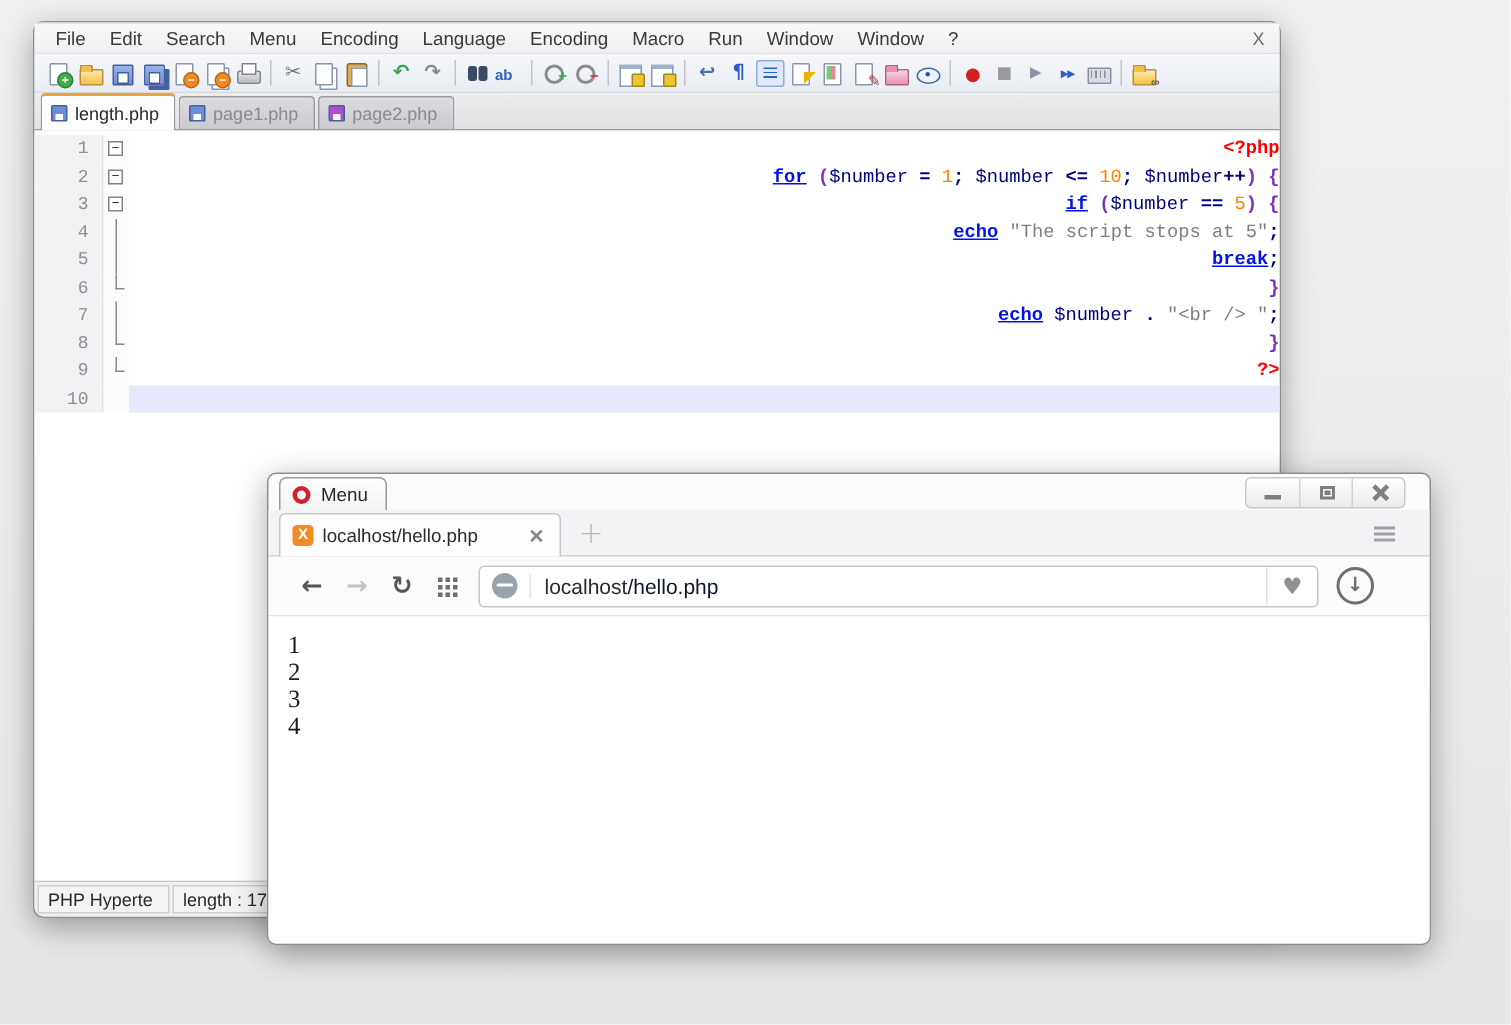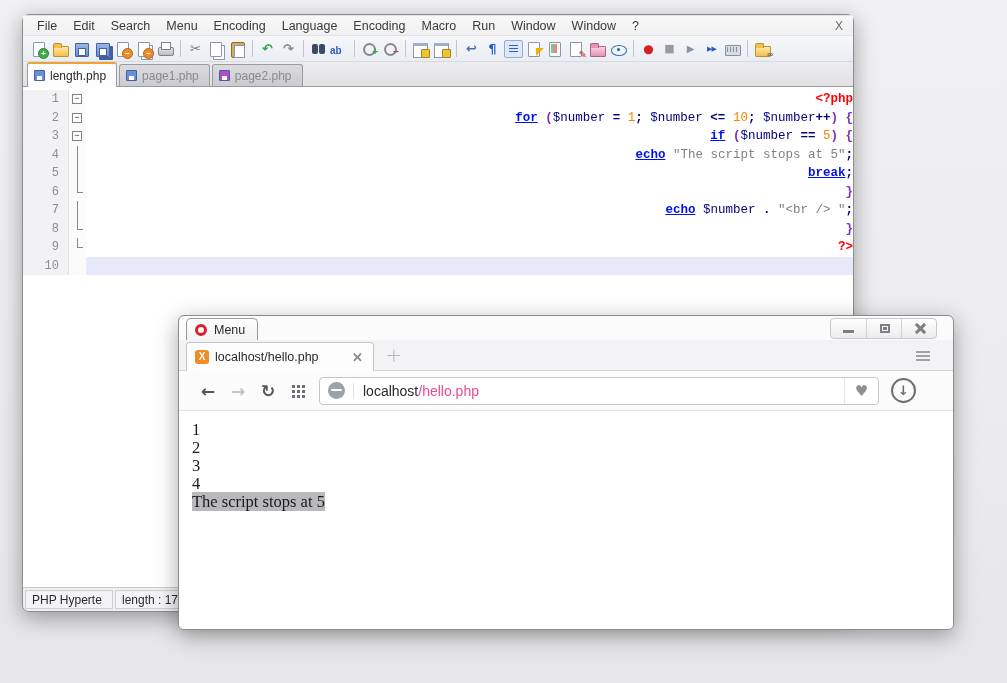--- a/index.html
+++ b/index.html
@@ -120,21 +120,21 @@
   .op-tablist::before { content:""; position:absolute; left:1px; top:0; width:14px; height:2px; background:#a0a0a6; box-shadow:0 4px #a0a0a6, 0 8px #a0a0a6; }
   .op-toolbar { height:40px; display:flex; align-items:center; padding:0 14px; border-bottom:1px solid #e2e2e6; background:#fbfbfc; }
   .nav-ic { width:30px; text-align:center; font:bold 17px/30px "DejaVu Sans",sans-serif; color:#55555a; }
   .nav-ic.dis { color:#c4c4c8; }
   .op-grid { width:30px; height:30px; position:relative; }
   .op-grid::before { content:""; position:absolute; left:9px; top:9px; width:3px; height:3px; background:#6e6e74; box-shadow:5px 0 #6e6e74,10px 0 #6e6e74,0 5px #6e6e74,5px 5px #6e6e74,10px 5px #6e6e74,0 10px #6e6e74,5px 10px #6e6e74,10px 10px #6e6e74; }
   .op-address { flex:0 0 560px; height:28px; margin-left:6px; border:1px solid #c6c6ca; border-radius:4px; background:#fff; display:flex; align-items:center; overflow:hidden; }
   .op-badge { width:17px; height:17px; border-radius:50%; background:#9aa2aa; margin:0 8px 0 8px; position:relative; }
   .op-badge::after { content:""; position:absolute; left:3px; top:7px; width:11px; height:2px; background:#fff; border-radius:1px; }
   .op-url { flex:1; font-size:14px; color:#2a2a2c; border-left:1px solid #e4e4e8; padding-left:9px; }
-  .op-url .path { color:#ec4899; }
+  .op-url .path { color:#0f172a; }
   .op-heart { width:34px; align-self:stretch; border-left:1px solid #e4e4e8; text-align:center; font:15px/27px "DejaVu Sans",sans-serif; color:#8f8f94; }
   .op-dl { width:25px; height:25px; margin-left:12px; border:2px solid #6e6e74; border-radius:50%; text-align:center; font:bold 13px/21px "DejaVu Sans",sans-serif; color:#6e6e74; }
   .op-content { flex:1; background:#fff; padding:10px 0 0 13px; font-family:"Liberation Serif",serif; font-size:16.5px; line-height:18px; color:#1a1a1c; border-radius:0 0 5px 5px; }
   .op-line { white-space:pre; }
   .op-line.sel span { background:#b9b9bb; }
 </style>
 </head>
 <body>
 
 <div class="window" id="npp">
@@ -328,15 +328,14 @@
       <span class="op-url"><span>localhost</span><span class="path">/hello.php</span></span>
       <span class="op-heart">♥</span>
     </div>
     <div class="op-dl">↓</div>
   </div>
   <div class="op-content" id="op-content">
       <div class="op-line">1</div>
       <div class="op-line">2</div>
       <div class="op-line">3</div>
       <div class="op-line">4</div>
-      <div class="op-line sel"><span>The script stops at 5</span></div>
     </div>
 </div>
 
 </body></html>

